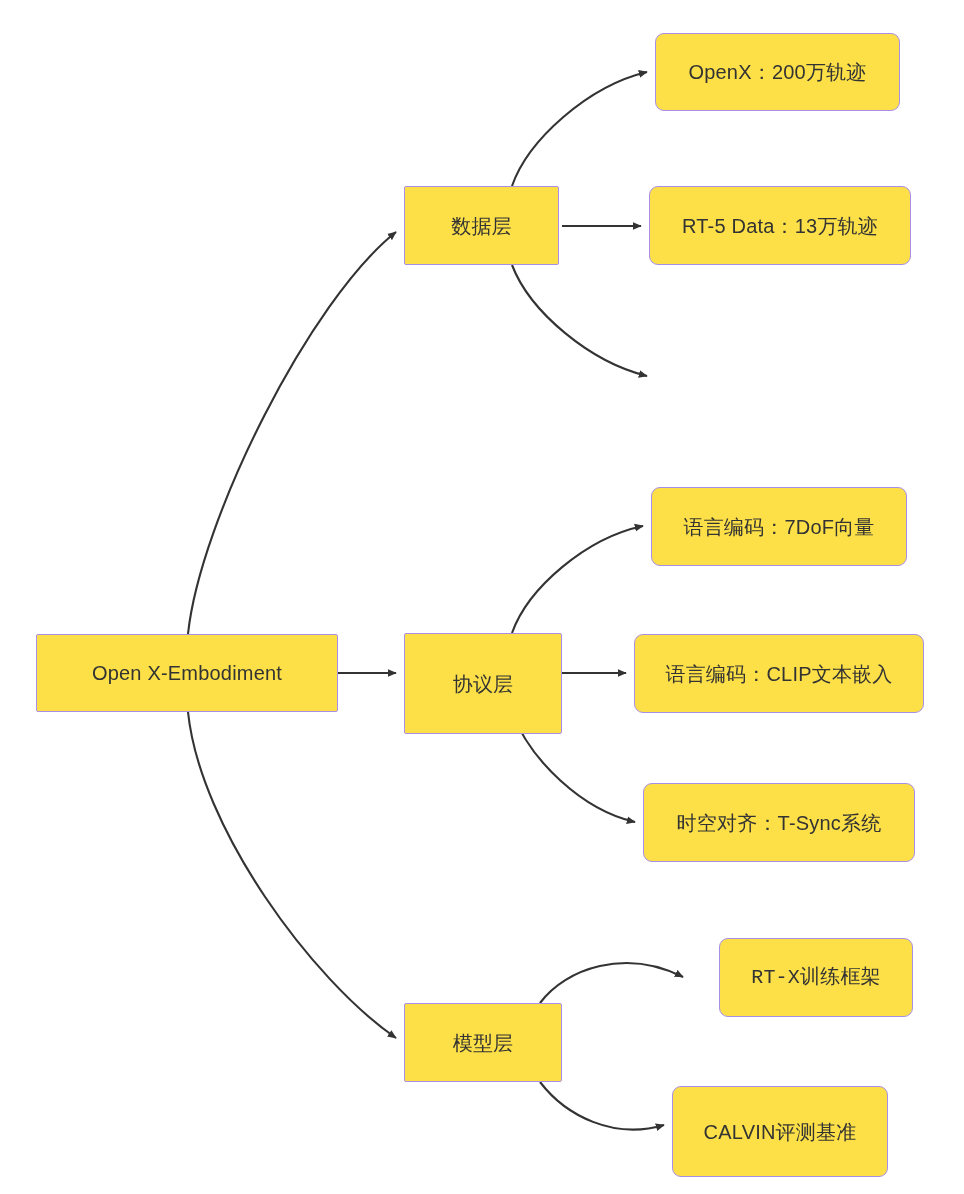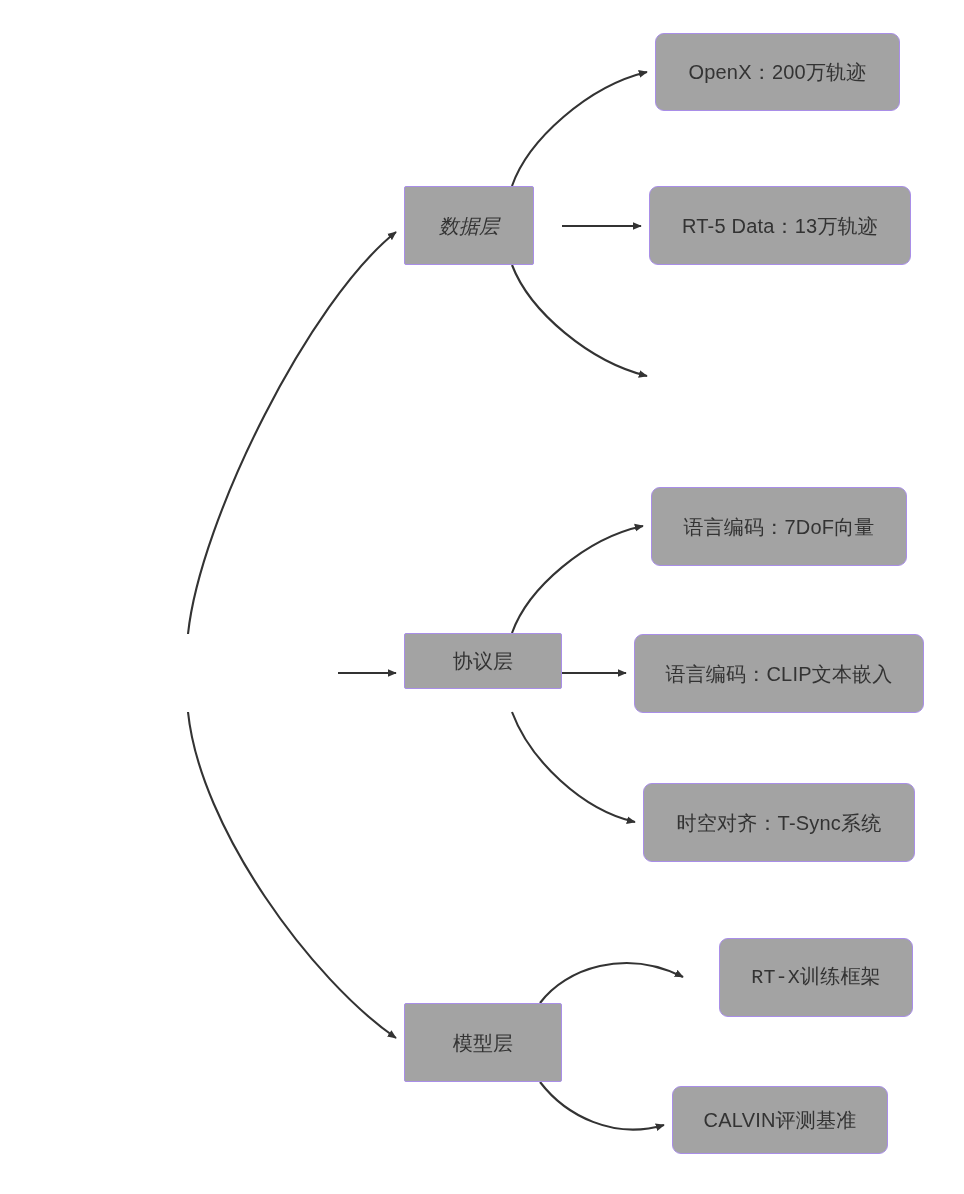--- a/index.html
+++ b/index.html
@@ -1,20 +1,20 @@
 <!DOCTYPE html>
 <html><head>
 <meta charset="utf-8">
 <style>
   html,body{margin:0;padding:0;background:#fff;}
   #stage{position:relative;width:964px;height:1194px;background:#ffffff;
          font-family:"Liberation Sans","DejaVu Sans",sans-serif;overflow:hidden;}
   #edges{position:absolute;left:0;top:0;width:964px;height:1194px;}
   .node{position:absolute;box-sizing:border-box;display:flex;align-items:center;
-        justify-content:center;background:#a3a3a3;border:1.6px solid #A98EE8;
+        justify-content:center;background:#fde047;border:1.6px solid #A98EE8;
         color:#333333;font-size:20px;line-height:1.2;text-align:center;
         letter-spacing:.2px;white-space:nowrap;}
   .node.root{border-radius:2px;}
   .node.mid{border-radius:2px;}
   .node.leaf{border-radius:9px;}
   .node .lbl{pointer-events:none;}
 </style>
 </head>
 <body>
 
@@ -45,26 +45,29 @@
       <path d="M562,673 L626,673"></path>
 
       <path d="M512,712 C530,760 582,810 635,822"></path>
 
       <path d="M540,1003 C566,968 626,948 683,977"></path>
 
       <path d="M540,1082 C566,1116 614,1140 664,1125"></path>
     </g>
   </svg>
 
+  <div class="node root" style="left:36px;top:634px;width:302px;height:78px;">
+    <span class="lbl">Open X-Embodiment</span>
+  </div>
 
-  <div class="node mid" style="left:404px;top:186px;width:130px;height:79px;font-style:italic;">
+  <div class="node mid" style="left:404px;top:186px;width:155px;height:79px;">
     <span class="lbl">数据层</span>
   </div>
 
-  <div class="node mid" style="left:404px;top:633px;width:158px;height:56px;">
+  <div class="node mid" style="left:404px;top:633px;width:158px;height:101px;">
     <span class="lbl">协议层</span>
   </div>
 
   <div class="node mid" style="left:404px;top:1003px;width:158px;height:79px;text-align:center;">
     <span class="lbl">模型层</span>
   </div>
 
   <div class="node leaf" style="left:655px;top:33px;width:245px;height:78px;">
     <span class="lbl">OpenX：200万轨迹</span>
   </div>
@@ -83,17 +86,17 @@
   </div>
 
   <div class="node leaf" style="left:643px;top:783px;width:272px;height:79px;">
     <span class="lbl">时空对齐：T-Sync系统</span>
   </div>
 
   <div class="node leaf" style="left:719px;top:938px;width:194px;height:79px;font-family:Liberation Mono, monospace;">
     <span class="lbl">RT-X训练框架</span>
   </div>
 
-  <div class="node leaf" style="left:672px;top:1086px;width:216px;height:68px;text-align:center;">
+  <div class="node leaf" style="left:672px;top:1086px;width:216px;height:91px;text-align:center;">
     <span class="lbl">CALVIN评测基准</span>
   </div>
 
 </div>
 
 </body></html>

